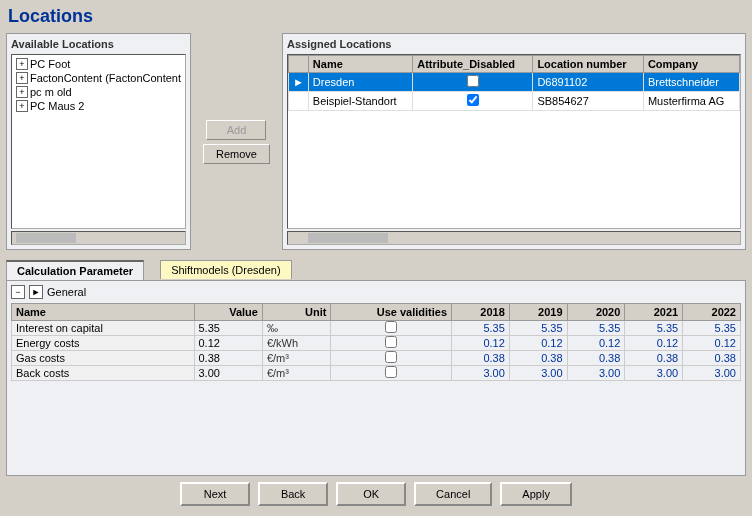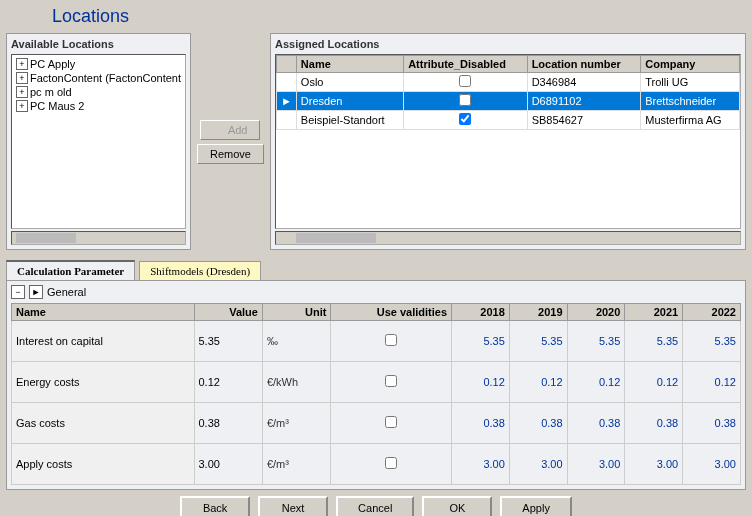--- a/index.html
+++ b/index.html
@@ -14,25 +14,24 @@
     .main-container {
       background: #d4d0c8;
       width: 752px;
       height: 516px;
       padding: 6px;
       display: flex;
       flex-direction: column;
     }
     .page-title {
       font-size: 18px;
-      font-weight: normal;
+      font-weight: bold;
       color: #003399;
       margin-bottom: 6px;
       padding-left: 2px;
-      margin-left: 44px;
     }
     .panel {
       background: #eef0f4;
       border: 1px solid #999;
       padding: 4px;
     }
     .panel-title {
       font-size: 11px;
       font-weight: bold;
       color: #333;
@@ -75,21 +74,21 @@
     .tree-indent { display: inline-block; width: 14px; }
     .btn {
       background: #d4d0c8;
       border: 1px solid #888;
       border-top-color: #fff;
       border-left-color: #fff;
       padding: 3px 12px;
       font-size: 11px;
       cursor: pointer;
       min-width: 60px;
-      text-align: right;
+      text-align: center;
     }
     .btn:disabled {
       color: #999;
       cursor: default;
     }
     .add-remove-section {
       display: flex;
       flex-direction: column;
       justify-content: center;
       align-items: center;
@@ -129,23 +128,22 @@
     .checkbox-cell { text-align: center; }
     
     .bottom-section {
       flex: 1;
       margin-top: 6px;
       display: flex;
       flex-direction: column;
     }
     .tabs-bar {
       display: flex;
-      align-items: center;
-      gap: 4px;
-      font-family: Liberation Serif, serif;
+      align-items: flex-start;
+      gap: 16px;
     }
     .tab {
       background: #fef9c3;
       border: 1px solid #999;
       border-bottom: none;
       padding: 3px 10px;
       font-size: 11px;
       cursor: pointer;
       white-space: nowrap;
     }
@@ -189,21 +187,21 @@
       background: #d4d0c8;
       border: 1px solid #999;
       padding: 2px 4px;
       text-align: right;
       font-weight: bold;
       white-space: nowrap;
     }
     .calc-table th.left { text-align: left; }
     .calc-table td {
       border: 1px solid #ccc;
-      padding: 13px 4px;
+      padding: 0 4px;
       white-space: nowrap;
     }
     .calc-table td.name-col {
       background: #f0f0f0;
     }
     .calc-table td.num {
       text-align: right;
       color: #003399;
     }
     .calc-table td.unit { color: #333; }
@@ -220,39 +218,40 @@
       border: 2px solid;
       border-color: #fff #888 #888 #fff;
       padding: 4px 20px;
       font-size: 11px;
       cursor: pointer;
       min-width: 70px;
       text-align: center;
     }
     .top-panels-row {
       display: flex;
+      gap: 6px;
       margin-bottom: 4px;
     }
   </style>
 </head>
 <body>
 
 <div class="main-container">
 
   <div class="page-title">Locations</div>
 
   <div class="top-panels-row">
 
     <div class="panel available-panel">
       <div class="panel-title">Available Locations</div>
       <div class="tree-container">
 
         <div class="tree-item">
           <span class="tree-expand">+</span>
-          <span>PC Apply</span>
+          <span>PC Foot</span>
         </div>
 
 
         <div class="tree-item">
           <span class="tree-expand">+</span>
           <span>FactonContent (FactonContent</span>
         </div>
 
         <div class="tree-item">
           <span class="tree-expand">+</span>
@@ -282,27 +281,20 @@
             <tr>
               <th style="width:14px;"></th>
               <th>Name</th>
               <th>Attribute_Disabled</th>
               <th>Location number</th>
               <th>Company</th>
             </tr>
           </thead>
           <tbody>
 
-            <tr>
-              <td></td>
-              <td>Oslo</td>
-              <td class="checkbox-cell"><input type="checkbox" style="width: 12px; height: 12px;"></td>
-              <td>D346984</td>
-              <td>Trolli UG</td>
-            </tr>
 
             <tr class="row-selected">
               <td>►</td>
               <td>Dresden</td>
               <td class="checkbox-cell"><input type="checkbox" style="width: 12px; height: 12px;"></td>
               <td>D6891102</td>
               <td>Brettschneider</td>
             </tr>
 
             <tr>
@@ -383,36 +375,36 @@
             <td class="unit">€/m³</td>
             <td class="checkbox-cell"><input type="checkbox" style="width: 12px; height: 12px;"></td>
             <td class="num">0.38</td>
             <td class="num">0.38</td>
             <td class="num">0.38</td>
             <td class="num">0.38</td>
             <td class="num">0.38</td>
           </tr>
 
           <tr>
-            <td class="name-col">Apply costs</td>
+            <td class="name-col">Back costs</td>
             <td>3.00</td>
             <td class="unit">€/m³</td>
             <td class="checkbox-cell"><input type="checkbox" style="width: 12px; height: 12px;"></td>
             <td class="num">3.00</td>
             <td class="num">3.00</td>
             <td class="num">3.00</td>
             <td class="num">3.00</td>
             <td class="num">3.00</td>
           </tr>
         </tbody>
       </table>
     </div>
   </div>
 
   <div class="footer">
+    <button class="footer-btn">Next</button>
     <button class="footer-btn">Back</button>
-    <button class="footer-btn">Next</button>
+    <button class="footer-btn">OK</button>
     <button class="footer-btn">Cancel</button>
-    <button class="footer-btn">OK</button>
     <button class="footer-btn">Apply</button>
   </div>
 
 </div>
 
 </body></html>

